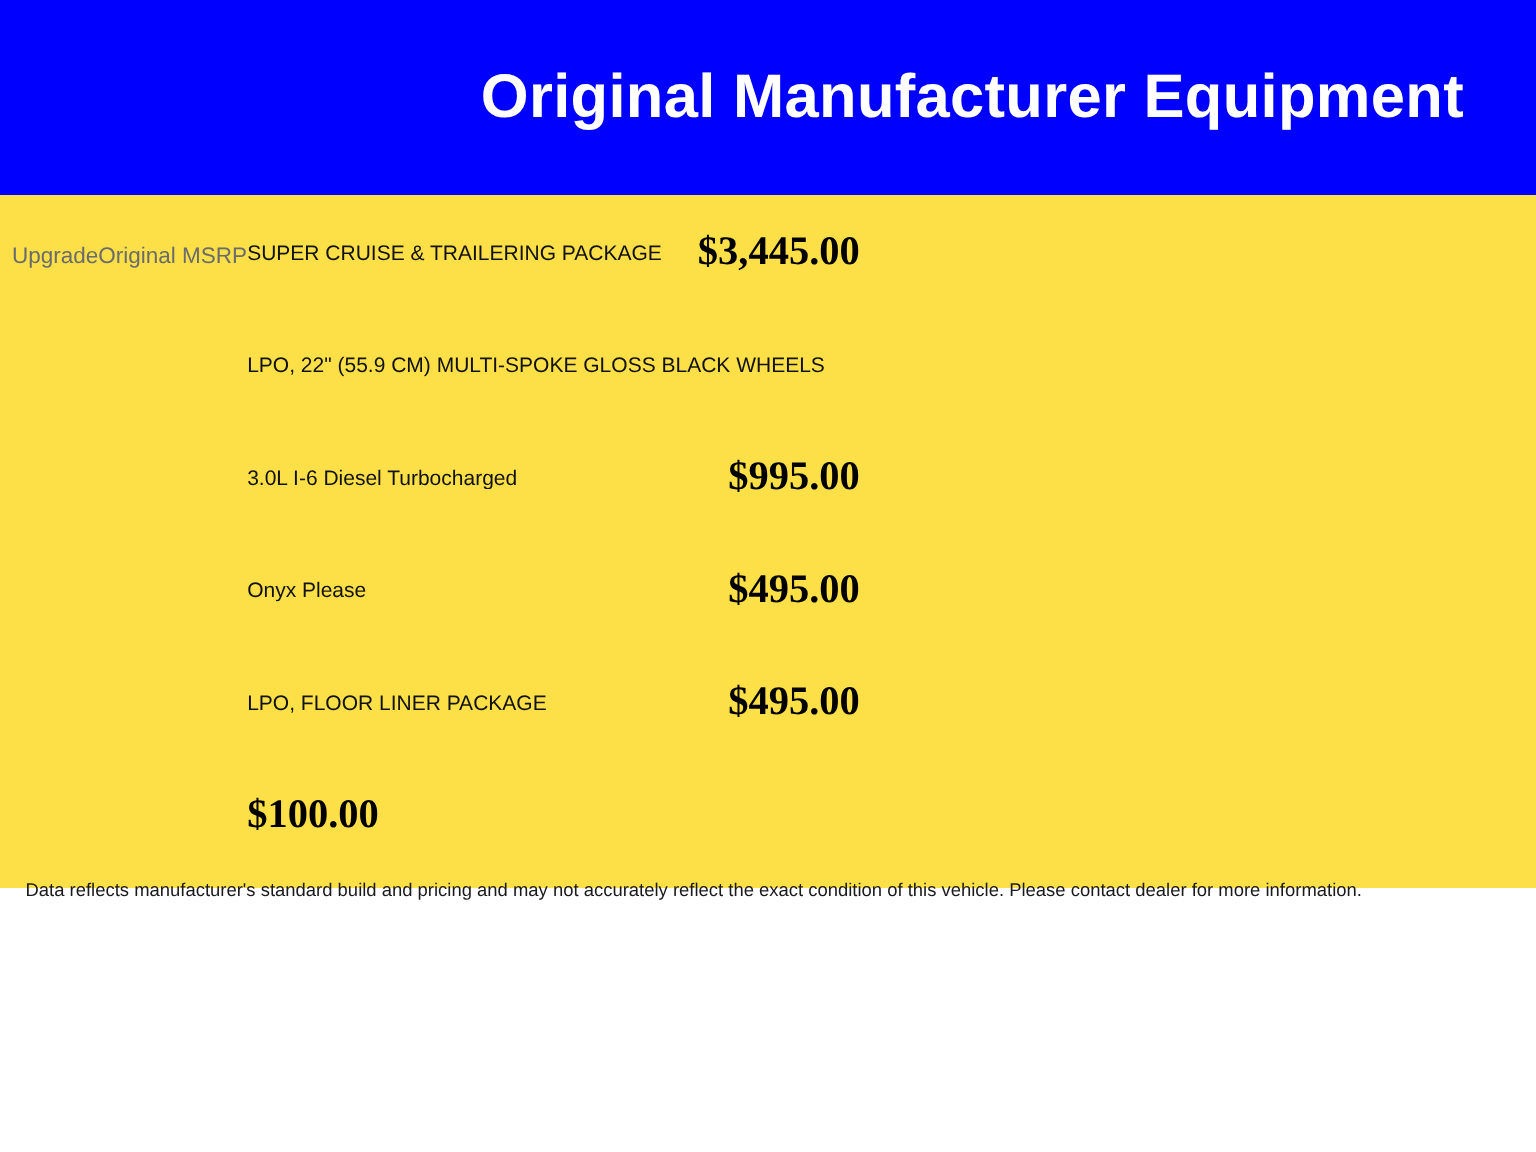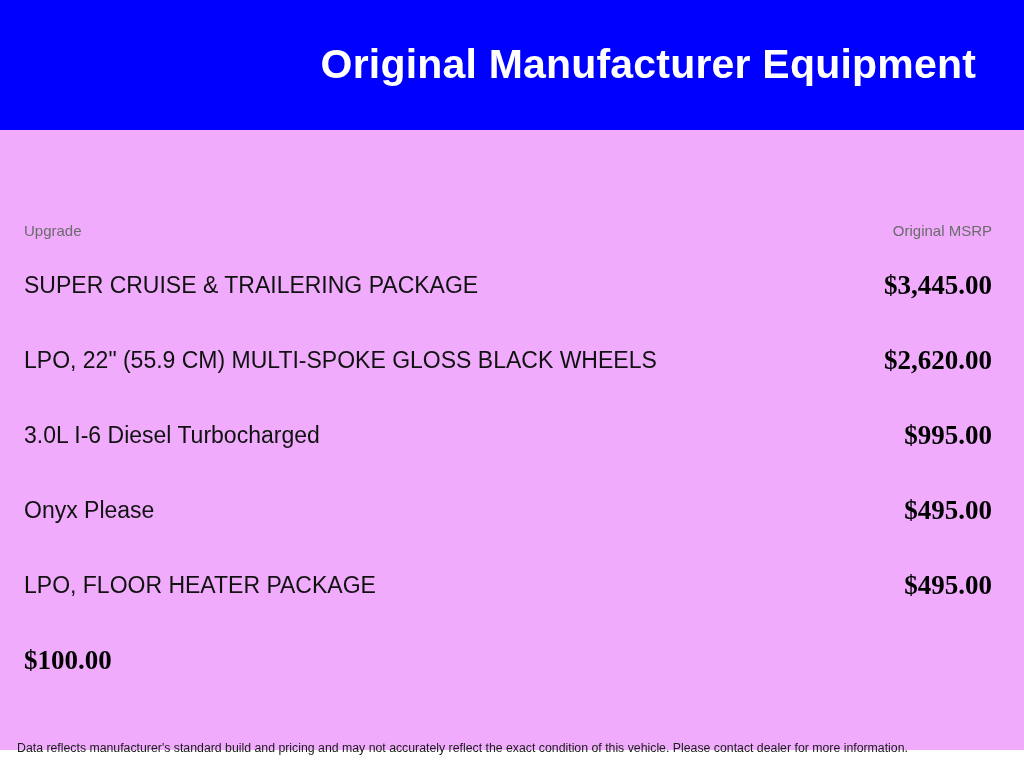--- a/index.html
+++ b/index.html
@@ -8,26 +8,25 @@
   }
   body {
     width: 1024px;
     height: 768px;
     background: #ffffff;
     font-family: "Liberation Sans", sans-serif;
     overflow: hidden;
   }
   .page {
     width: 1024px;
-    height: 750px;
+    height: 592px;
     position: relative;
-    background: #f0abfc;
+    background: #fde047;
     display: flex;
     flex-direction: column;
-    gap: 37px;
   }
 
   
   .banner {
     height: 130px;
     background: #0000ff;
     display: flex;
     align-items: center;
     justify-content: flex-end;
     box-sizing: border-box;
@@ -40,24 +39,22 @@
     font-weight: bold;
     letter-spacing: 0.2px;
     line-height: 1.1;
     white-space: nowrap;
   }
 
   
   .table-area {
     flex: 1 1 auto;
     box-sizing: border-box;
-    padding: 0 32px 0 24px;
+    padding: 0 32px 0 8px;
     display: flex;
-    flex-direction: column;
-    margin-top: 23px;
   }
 
   .col-head-row {
     display: flex;
     align-items: baseline;
     justify-content: space-between;
     height: 58px;
     padding-top: 32px;
     box-sizing: border-box;
   }
@@ -77,21 +74,21 @@
   }
   .row {
     height: 75px;
     display: flex;
     align-items: center;
     justify-content: space-between;
     gap: 24px;
   }
   .row-label {
     color: #111111;
-    font-size: 23px;
+    font-size: 14px;
     font-weight: normal;
     white-space: nowrap;
     overflow: hidden;
     text-overflow: ellipsis;
   }
   .row-price {
     color: #000000;
     font-size: 27px;
     font-weight: bold;
     white-space: nowrap;
@@ -132,36 +129,35 @@
 
     <div class="rows">
 
       <div class="row">
         <div class="row-label">SUPER CRUISE &amp; TRAILERING PACKAGE</div>
         <div class="row-price">$3,445.00</div>
       </div>
 
       <div class="row">
         <div class="row-label">LPO, 22" (55.9 CM) MULTI-SPOKE GLOSS BLACK WHEELS</div>
-        <div class="row-price">$2,620.00</div>
       </div>
 
 
       <div class="row">
         <div class="row-label">3.0L I-6 Diesel Turbocharged</div>
         <div class="row-price">$995.00</div>
       </div>
 
       <div class="row">
         <div class="row-label">Onyx Please</div>
         <div class="row-price">$495.00</div>
       </div>
 
       <div class="row">
-        <div class="row-label">LPO, FLOOR HEATER PACKAGE</div>
+        <div class="row-label">LPO, FLOOR LINER PACKAGE</div>
         <div class="row-price">$495.00</div>
       </div>
 
       <div class="row">
         <div class="row-price">$100.00</div>
       </div>
 
     </div>
   </div>
 

